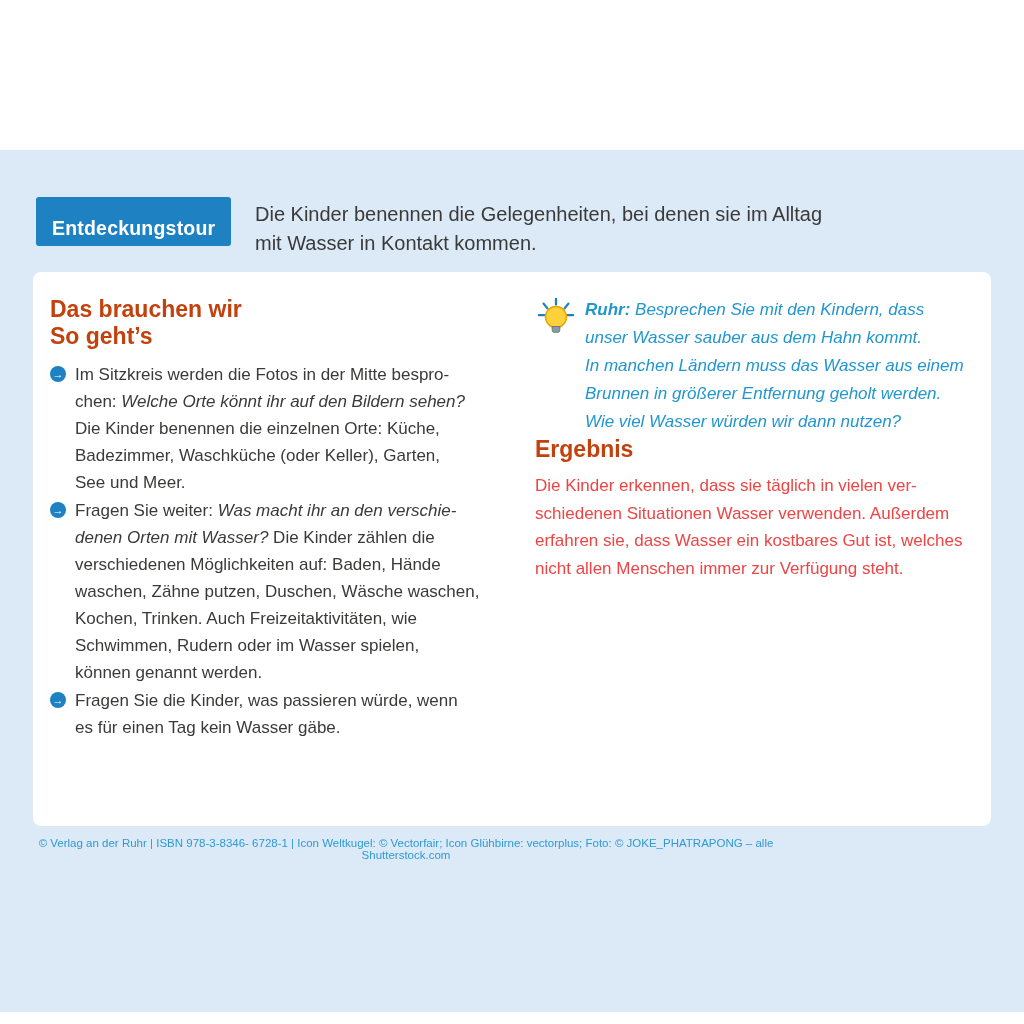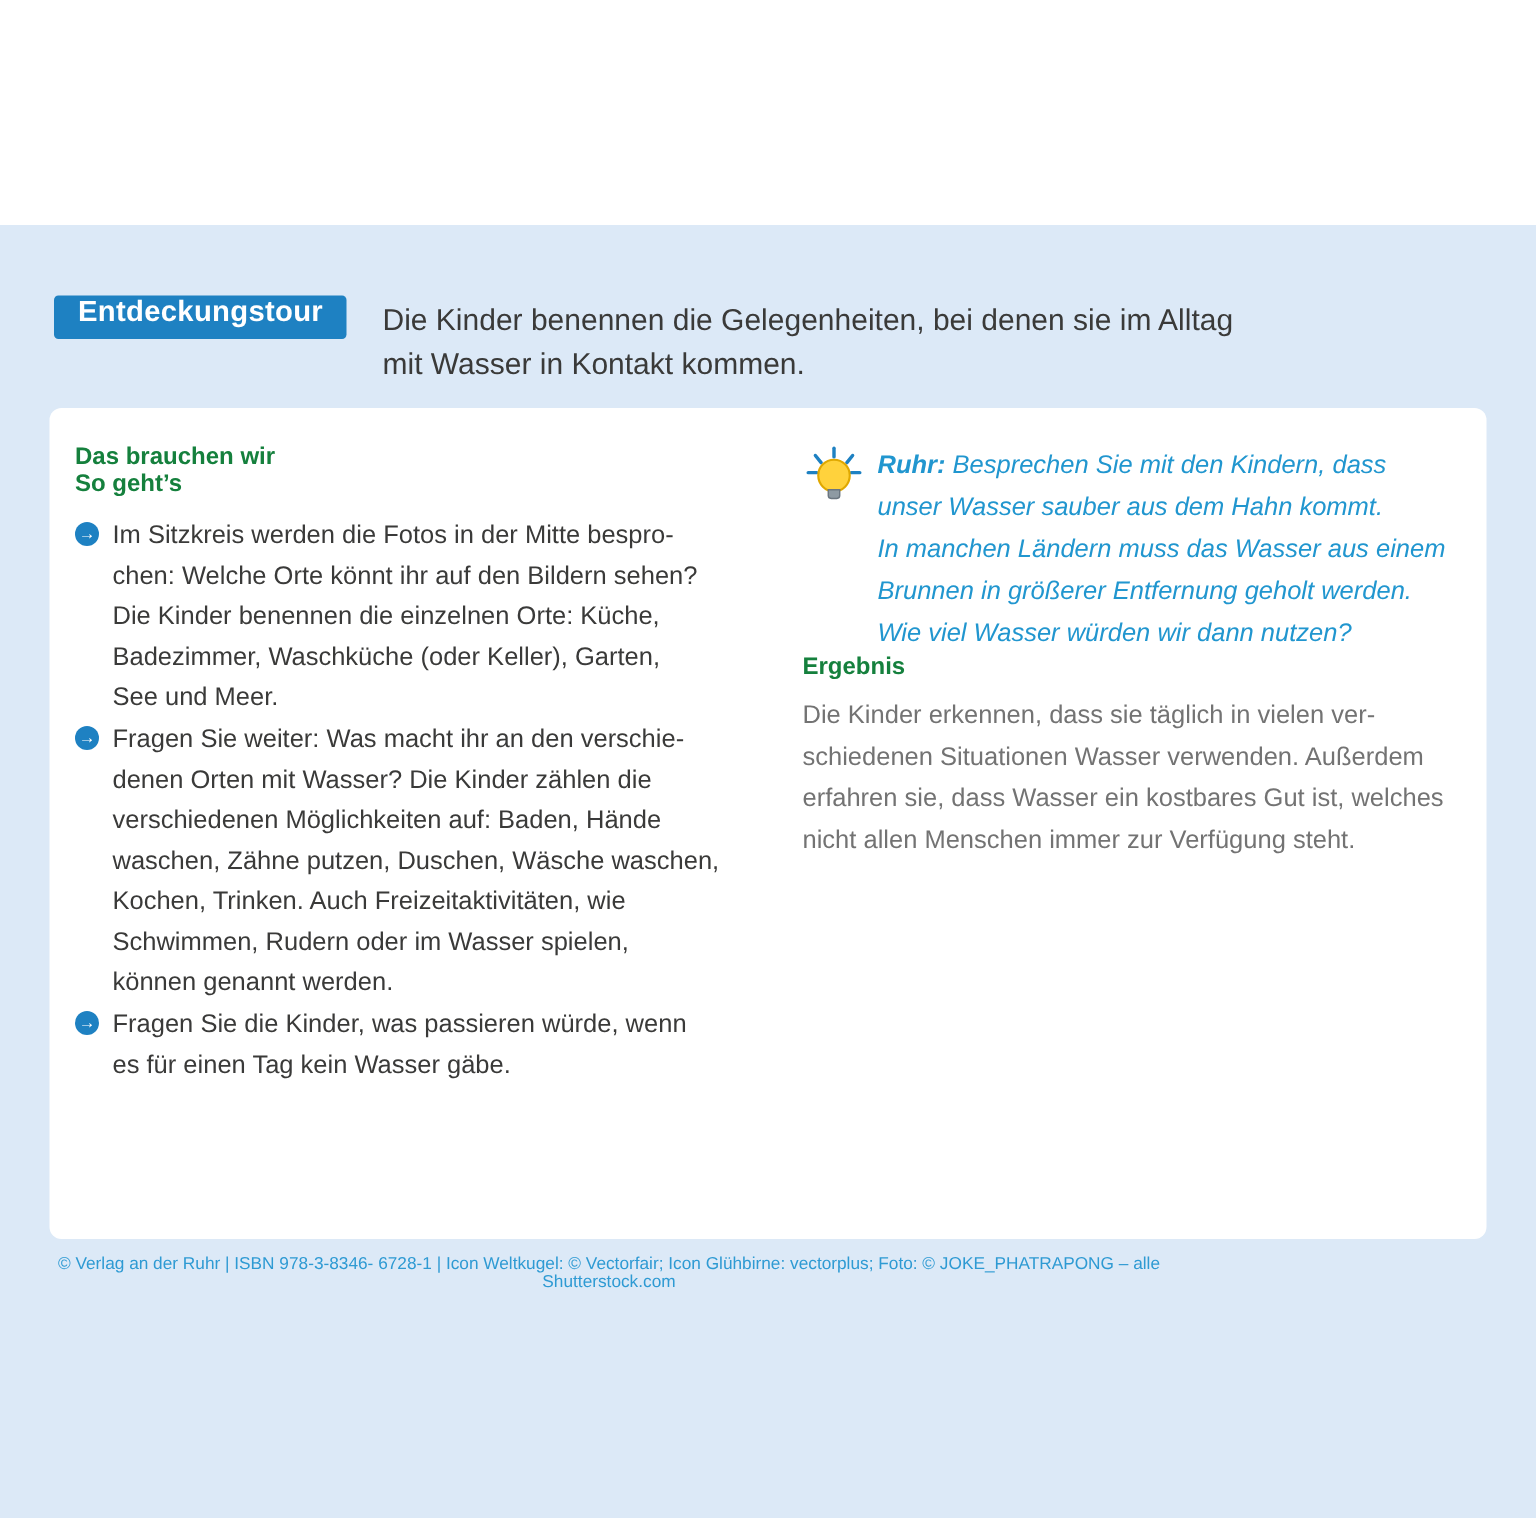--- a/index.html
+++ b/index.html
@@ -11,65 +11,65 @@
     color:#3a3a39;
   }
   .band {
     position:absolute; left:0; top:150px; width:1024px; height:862px;
     background:#dce9f7;
   }
   .badge {
     position:absolute; left:36px; top:197px;
     background:#1e81c2; color:#ffffff;
     font-size:19.5px; font-weight:700;
-    padding:0 16px 6px; border-radius:3px;
+    padding:20px 16px 6px; border-radius:3px;
     letter-spacing:0.2px;
   }
   .header-desc {
     position:absolute; left:255px; top:200px;
     font-size:20px; line-height:29px; color:#3a3a39;
     white-space:pre-line;
   }
   .card {
     position:absolute; left:33px; top:272px; width:958px; height:554px;
     background:#ffffff; border-radius:8px;
   }
   .col-left  { position:absolute; left:17px;  top:24px; width:472px; }
   .col-right { position:absolute; left:502px; top:24px; width:454px; }
   h3.green {
-    color:#15803d; font-size:16px; font-weight:700; margin:0;
+    color:#c2410c; font-size:23px; font-weight:700; margin:0;
   }
   .materials-text {
     margin:7px 0 0; font-size:17px; line-height:25px; color:#3a3a39;
   }
   .steps-heading { margin-top:27px; }
   ul.steps {
     list-style:none; margin:11px 0 0; padding:0;
     font-size:17px; line-height:27px; color:#3a3a39;
   }
   li.step { position:relative; padding-left:25px; margin:0 0 1px; }
   .bullet-icon {
     position:absolute; left:0; top:5px;
     width:16px; height:16px; border-radius:50%;
     background:#1e81c2; color:#ffffff;
     font-size:11px; line-height:16px; text-align:center;
   }
   .li-text { white-space:pre-line; }
-  .it { }
+  .it { font-style:italic; }
   .tip { position:relative; padding-left:50px; min-height:48px; }
   .bulb { position:absolute; left:0; top:0; width:42px; height:42px; }
   .tip-text {
     font-size:17px; line-height:28px; color:#2196cf;
     font-style:italic; white-space:pre-line;
   }
   .tip-label { font-weight:700; }
   .result-heading { margin-top:24px; }
   .result-text {
     margin:9px 0 0; font-size:17px; line-height:27.5px;
-    color:#737373; white-space:pre-line;
+    color:#ef4444; white-space:pre-line;
   }
   .footer {
     position:absolute; left:0; top:837px; width:812px;
     text-align:center; font-size:11.5px; color:#2e9ad3;
   }
 </style>
 </head>
 <body>
 
 <div class="page">

